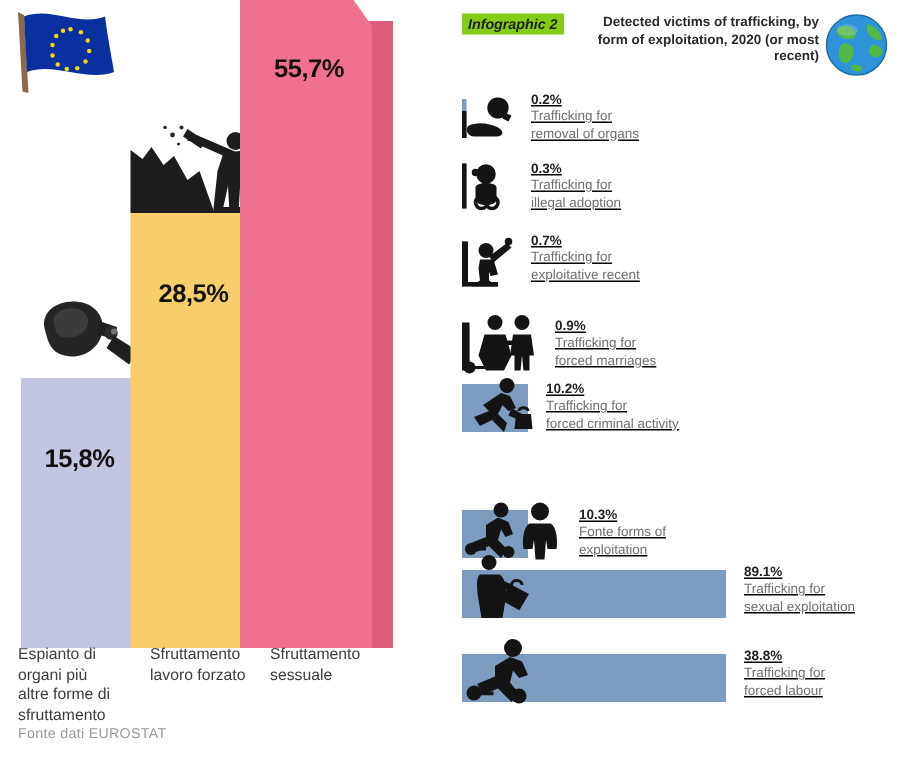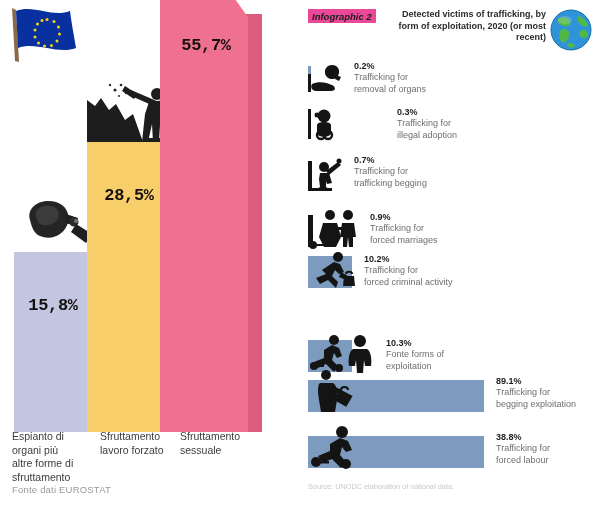--- a/index.html
+++ b/index.html
@@ -11,21 +11,21 @@
     position:relative;
   }
   .panel-left{position:absolute;left:0;top:0;width:300px;height:510px;}
   .panel-right{position:absolute;left:300px;top:0;width:310px;height:510px;}
 
   
   .eu-flag{position:absolute;left:6px;top:4px;width:80px;height:62px;}
 
   
   .chart{position:absolute;left:0;top:0;width:300px;height:432px;}
-  .bar-group{position:absolute;bottom:0;font-family:Liberation Mono, monospace;}
+  .bar-group{position:absolute;bottom:0;}
   .bar-front{position:absolute;left:0;bottom:0;width:100%;}
   .bar-side{position:absolute;bottom:0;width:18px;}
   .bar-val{
     position:absolute;left:0;width:100%;
     text-align:center;font-weight:bold;color:#15100f;
     letter-spacing:-0.3px;
   }
   .bar-ico{position:absolute;}
 
   
@@ -36,35 +36,35 @@
   }
   .source-left{
     position:absolute;left:12px;top:484px;
     font-size:9.5px;color:#9a9a9a;letter-spacing:.2px;
   }
 
   
   .r-head{position:absolute;left:8px;top:7px;width:300px;height:44px;}
   .tag{
     position:absolute;left:0;top:2px;
-    background:#ec4899;color:#1d1d1d;
+    background:#84cc16;color:#1d1d1d;
     font-weight:bold;font-style:italic;font-size:9.5px;
     padding:1.5px 4px;white-space:nowrap;
   }
   .r-title{
     position:absolute;left:78px;top:2px;width:160px;
     font-size:9px;line-height:11.5px;color:#2a2a2a;font-weight:bold;text-align:right;
   }
   .globe{position:absolute;left:240px;top:0px;width:46px;height:46px;}
 
   
   .row{position:absolute;left:8px;}
   .row-bar{position:absolute;left:0;background:#7d9bbe;}
   .row-ico{position:absolute;left:0;}
-  .row-txt{position:absolute;}
+  .row-txt{position:absolute;text-decoration:underline;}
   .row-pct{font-size:9px;font-weight:bold;color:#1d1d1d;line-height:11px;}
   .row-lbl{font-size:9px;color:#6f6f6f;line-height:11.5px;}
 
   .source-right{
     position:absolute;left:8px;top:482px;
     font-size:7.3px;line-height:9.5px;color:#c9c9c9;
   }
   svg{display:block;overflow:visible;}
 </style>
 </head>
@@ -216,21 +216,21 @@
     <div class="row-ico" style="top:2px;">
       <svg width="34" height="36" viewBox="0 0 34 36">
         <circle cx="16" cy="9" r="6.5" fill="#141414"></circle>
         <circle cx="9" cy="8" r="2.5" fill="#141414"></circle>
         <path d="M9 18 C9 14 23 14 23 18 L23 26 C23 31 9 31 9 26 Z" fill="#141414"></path>
         <circle cx="13" cy="28" r="4" fill="none" stroke="#141414" stroke-width="2.4"></circle>
         <circle cx="20" cy="28" r="4" fill="none" stroke="#141414" stroke-width="2.4"></circle>
         <rect x="0" y="2" width="3" height="30" fill="#141414"></rect>
       </svg>
     </div>
-    <div class="row-txt" style="left:46px;top:2px;margin-left:43px;">
+    <div class="row-txt" style="left:46px;top:2px;">
       <div class="row-pct">0.3%</div>
       <div class="row-lbl">Trafficking for</div>
       <div class="row-lbl">illegal adoption</div>
     </div>
   </div>
 
   <div class="row" style="top:155px;width:300px;height:42px;">
     <div class="row-bar" style="top:6px;width:4px;height:30px;"></div>
     <div class="row-ico" style="top:2px;">
       <svg width="36" height="38" viewBox="0 0 36 38">
@@ -238,21 +238,21 @@
         <path d="M12 16 L21 16 L24 26 L19 27 L18 24 L18 30 L24 34 L6 34 L12 30 L11 22 Z" fill="#141414"></path>
         <path d="M18 14 L30 5 L33 8 L21 18 Z" fill="#141414"></path>
         <circle cx="31" cy="4" r="2.5" fill="#141414"></circle>
         <rect x="0" y="4" width="4" height="30" fill="#141414"></rect>
         <rect x="4" y="31" width="20" height="3" fill="#141414"></rect>
       </svg>
     </div>
     <div class="row-txt" style="left:46px;top:0px;">
       <div class="row-pct">0.7%</div>
       <div class="row-lbl">Trafficking for</div>
-      <div class="row-lbl">trafficking begging</div>
+      <div class="row-lbl">exploitative recent</div>
     </div>
   </div>
 
   <div class="row" style="top:206px;width:300px;height:46px;">
     <div class="row-bar" style="top:12px;width:5px;height:28px;"></div>
     <div class="row-ico" style="top:1px;">
       <svg width="56" height="44" viewBox="0 0 56 44">
         <circle cx="22" cy="8" r="5" fill="#141414"></circle>
         <path d="M15 16 L29 16 L33 30 L28 40 L16 40 L11 30 Z" fill="#141414"></path>
         <circle cx="40" cy="8" r="5" fill="#141414"></circle>
@@ -315,21 +315,21 @@
         <circle cx="18" cy="7" r="5" fill="#141414"></circle>
         <path d="M12 15 L25 15 C29 17 30 26 29 32 L27 44 L13 44 L11 32 C10 26 9 17 12 15 Z" fill="#141414"></path>
         <path d="M25 18 L34 22 L32 26 L24 23 Z" fill="#141414"></path>
         <path d="M30 22 L44 26 L40 38 L27 34 Z" fill="#141414" transform="rotate(12 35 30)"></path>
         <path d="M33 22 C33 18 40 18 40 22" fill="none" stroke="#141414" stroke-width="2"></path>
       </svg>
     </div>
     <div class="row-txt" style="left:188px;top:8px;">
       <div class="row-pct">89.1%</div>
       <div class="row-lbl">Trafficking for</div>
-      <div class="row-lbl">begging exploitation</div>
+      <div class="row-lbl">sexual exploitation</div>
     </div>
   </div>
 
   <div class="row" style="top:424px;width:300px;height:48px;">
     <div class="row-bar" style="top:12px;width:176px;height:32px;"></div>
     <div class="row-ico" style="top:0px;">
       <svg width="62" height="48" viewBox="0 0 62 48">
         <circle cx="34" cy="8" r="6" fill="#141414"></circle>
         <path d="M22 20 L32 14 L40 17 L44 26 L38 28 L34 23 L32 31 L38 38 L33 44 L24 35 L14 39 L10 32 L22 27 Z" fill="#141414"></path>
         <circle cx="8" cy="38" r="5" fill="#141414"></circle>
@@ -338,15 +338,14 @@
       </svg>
     </div>
     <div class="row-txt" style="left:188px;top:8px;">
       <div class="row-pct">38.8%</div>
       <div class="row-lbl">Trafficking for</div>
       <div class="row-lbl">forced labour</div>
     </div>
   </div>
 
   <div class="source-right">
-    <div>Source: UNODC elaboration of national data.</div>
   </div>
 </div>
 
 </body></html>

